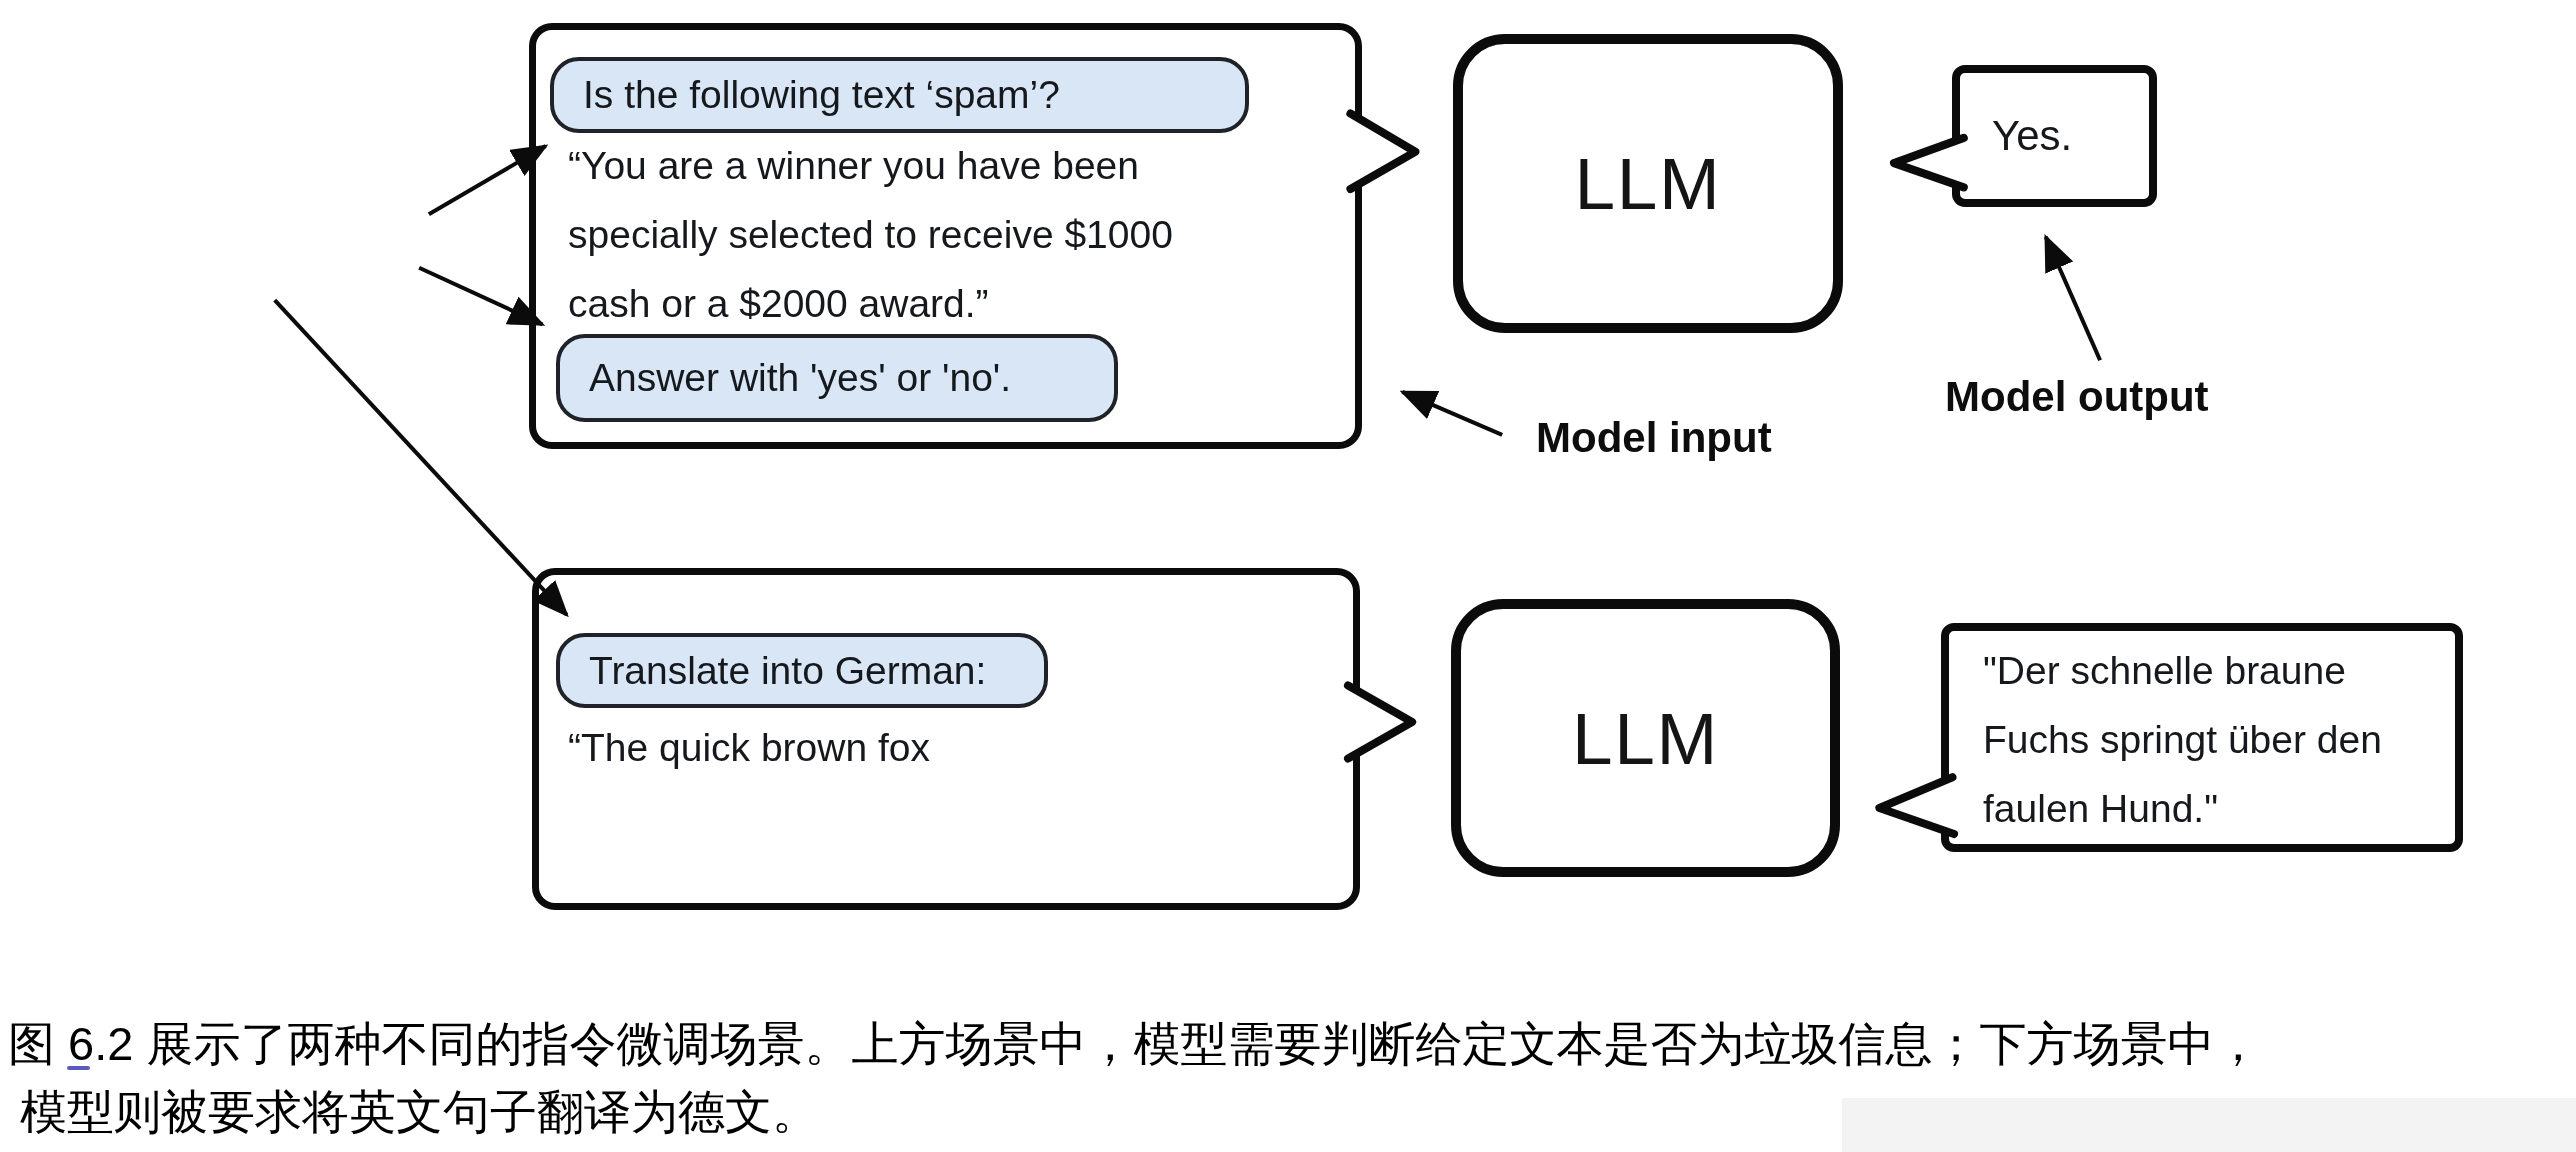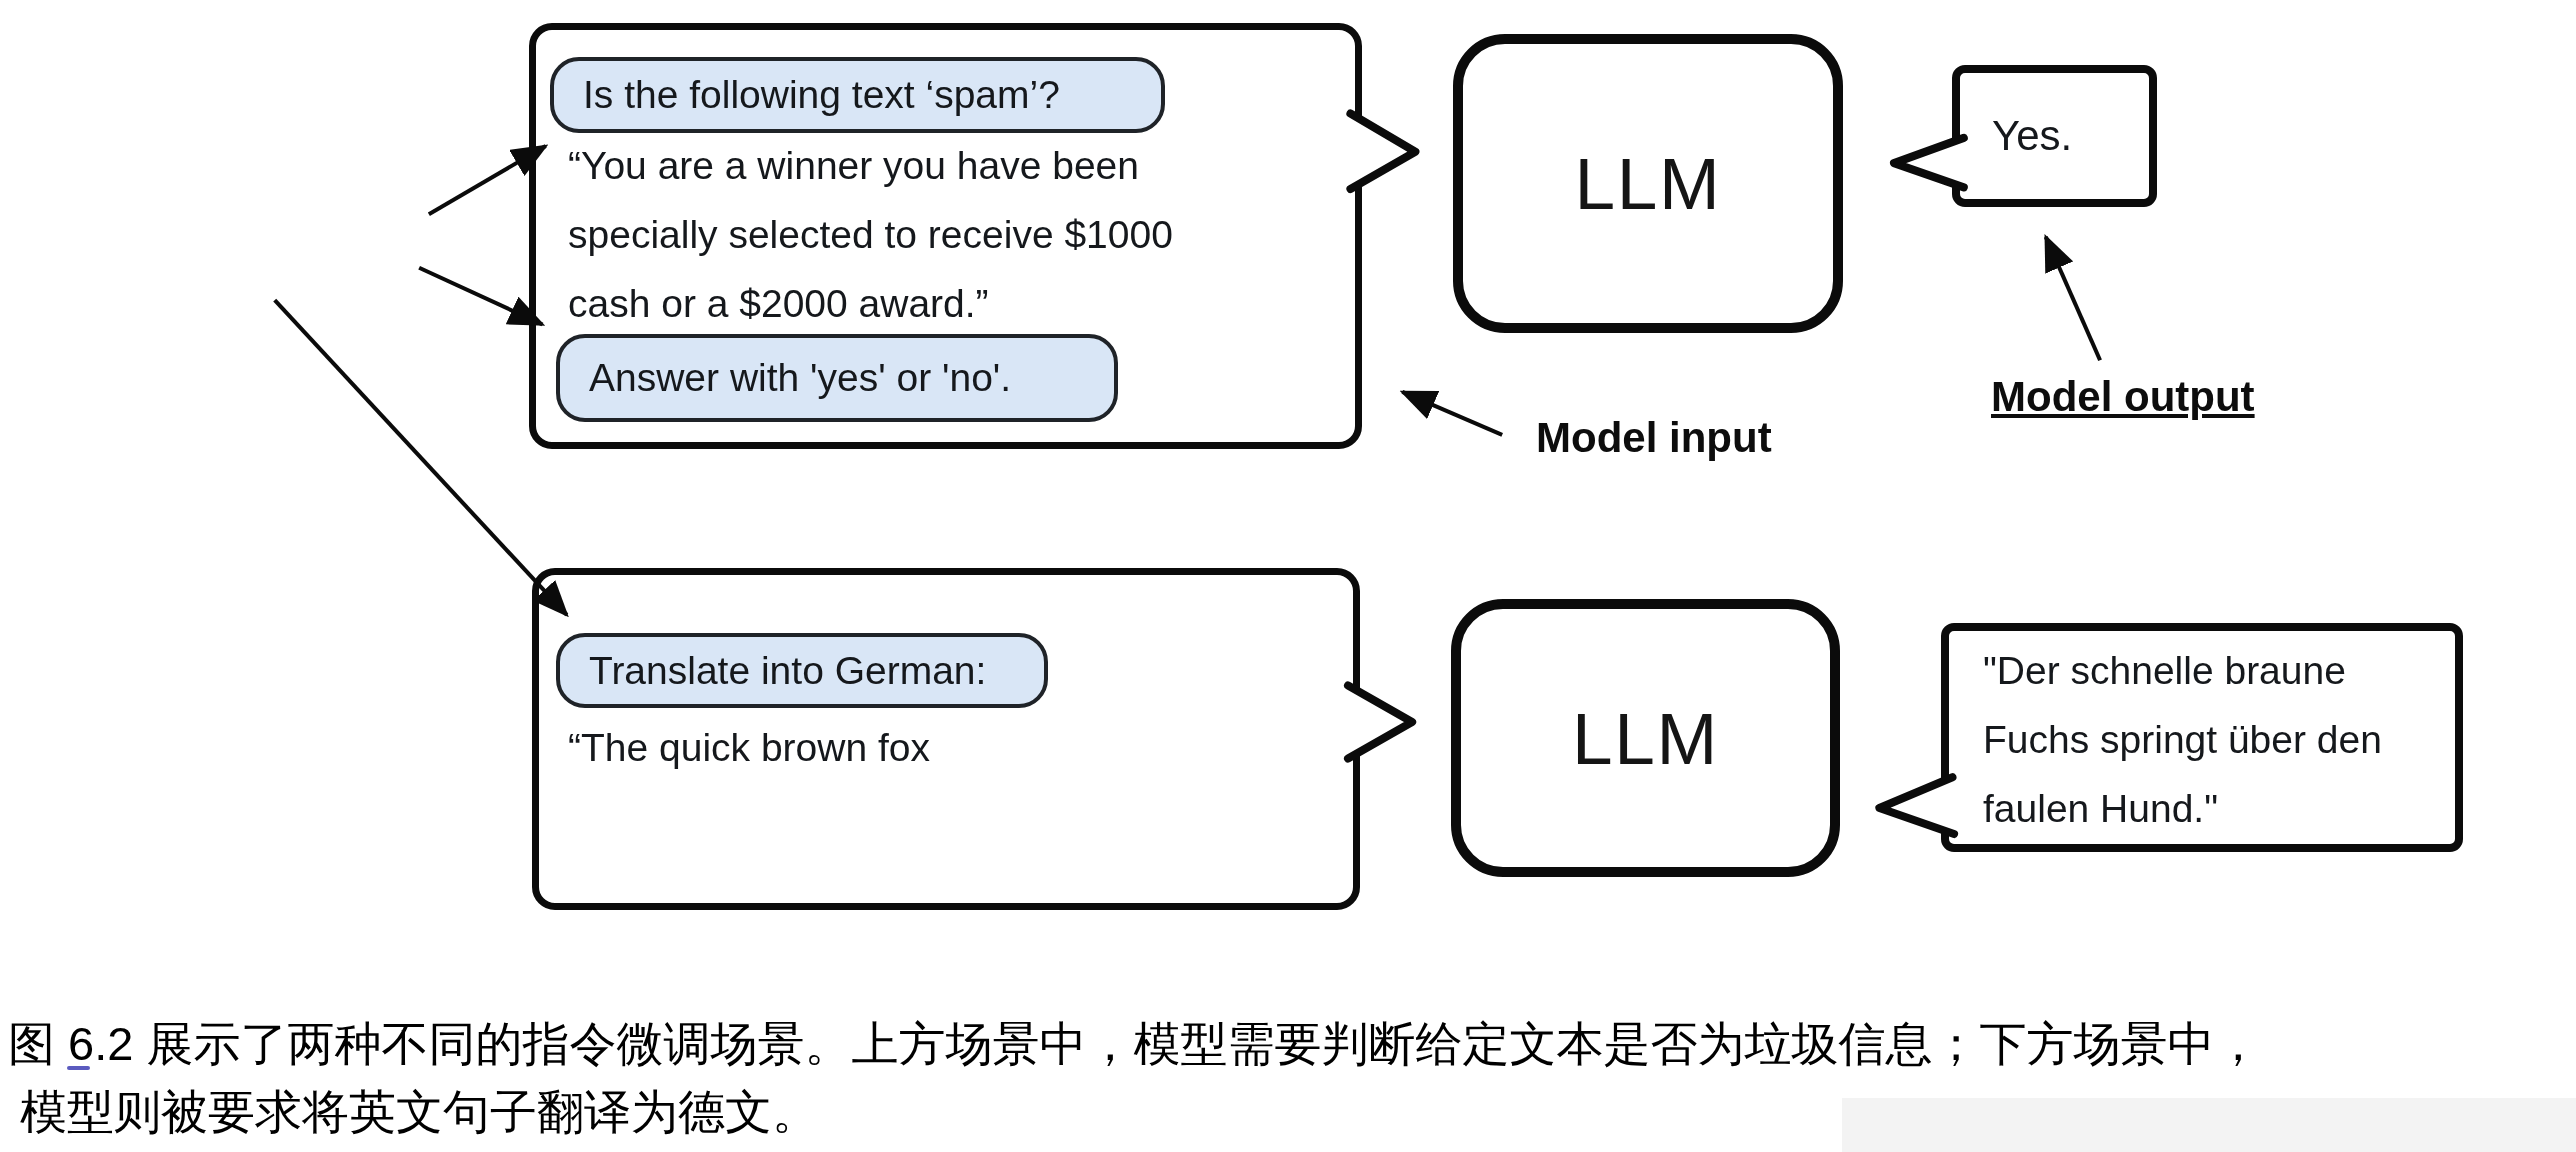--- a/index.html
+++ b/index.html
@@ -46,21 +46,21 @@
   .gray-band{position:absolute;background:#f3f3f3;}
 </style>
 </head>
 <body>
 
 <div class="canvas">
 
 
   <div class="io-box" style="left:529px;top:23px;width:833px;height:426px;"></div>
 
-  <div class="pill" style="left:550px;top:57px;width:615px;height:76px;">
+  <div class="pill" style="left:550px;top:57px;width:699px;height:76px;">
     <span>Is the following text ‘spam’?</span>
   </div>
 
   <div class="body-text" style="left:568px;top:131px;">
     <div>“You are a winner you have been</div>
     <div>specially selected to receive $1000</div>
     <div>cash or a $2000 award.”</div>
   </div>
 
   <div class="pill" style="left:556px;top:334px;width:562px;height:88px;">
@@ -69,21 +69,21 @@
 
   <div class="llm-box" style="left:1453px;top:34px;width:390px;height:299px;">
     <span class="llm-label">LLM</span>
   </div>
 
   <div class="bubble" style="left:1952px;top:65px;width:205px;height:142px;"></div>
   <div class="abs" style="left:1992px;top:112px;font-size:42px;color:#15181c;">Yes.</div>
 
   <div class="annot" style="left:1536px;top:414px;">Model input</div>
 
-  <div class="annot" style="left:1991px;top:373px;text-decoration:underline;">Model output</div>
+  <div class="annot" style="left:1945px;top:373px;">Model output</div>
 
   <div class="io-box" style="left:532px;top:568px;width:828px;height:342px;"></div>
 
   <div class="pill" style="left:556px;top:633px;width:492px;height:75px;">
     <span>Translate into German:</span>
   </div>
 
   <div class="body-text" style="left:568px;top:713px;line-height:68px;">
     <div>“The quick brown fox</div>
   </div>

